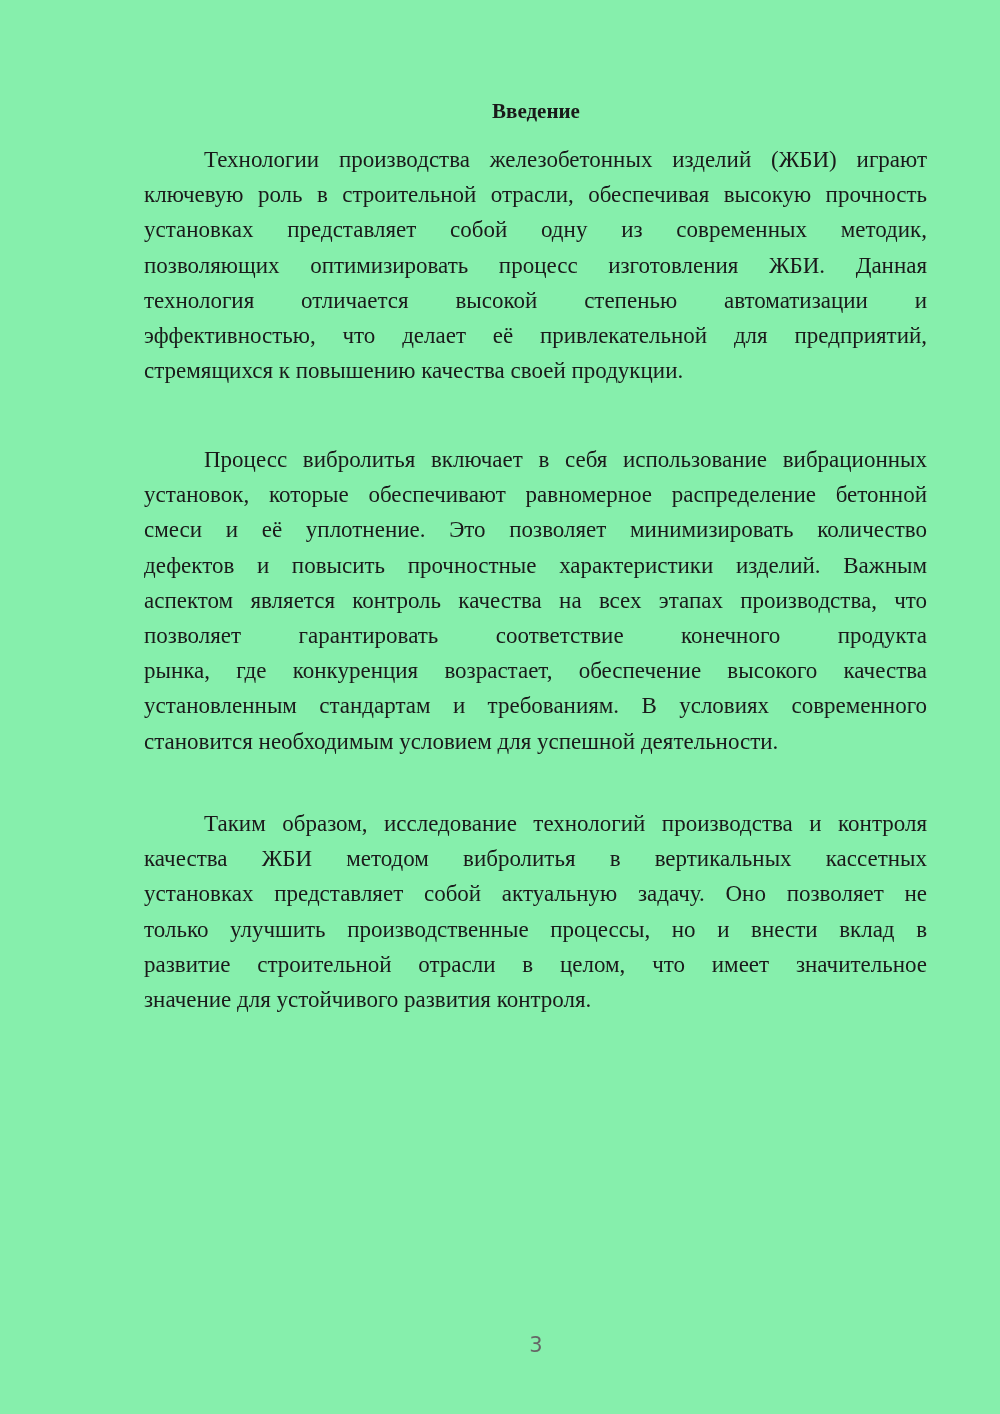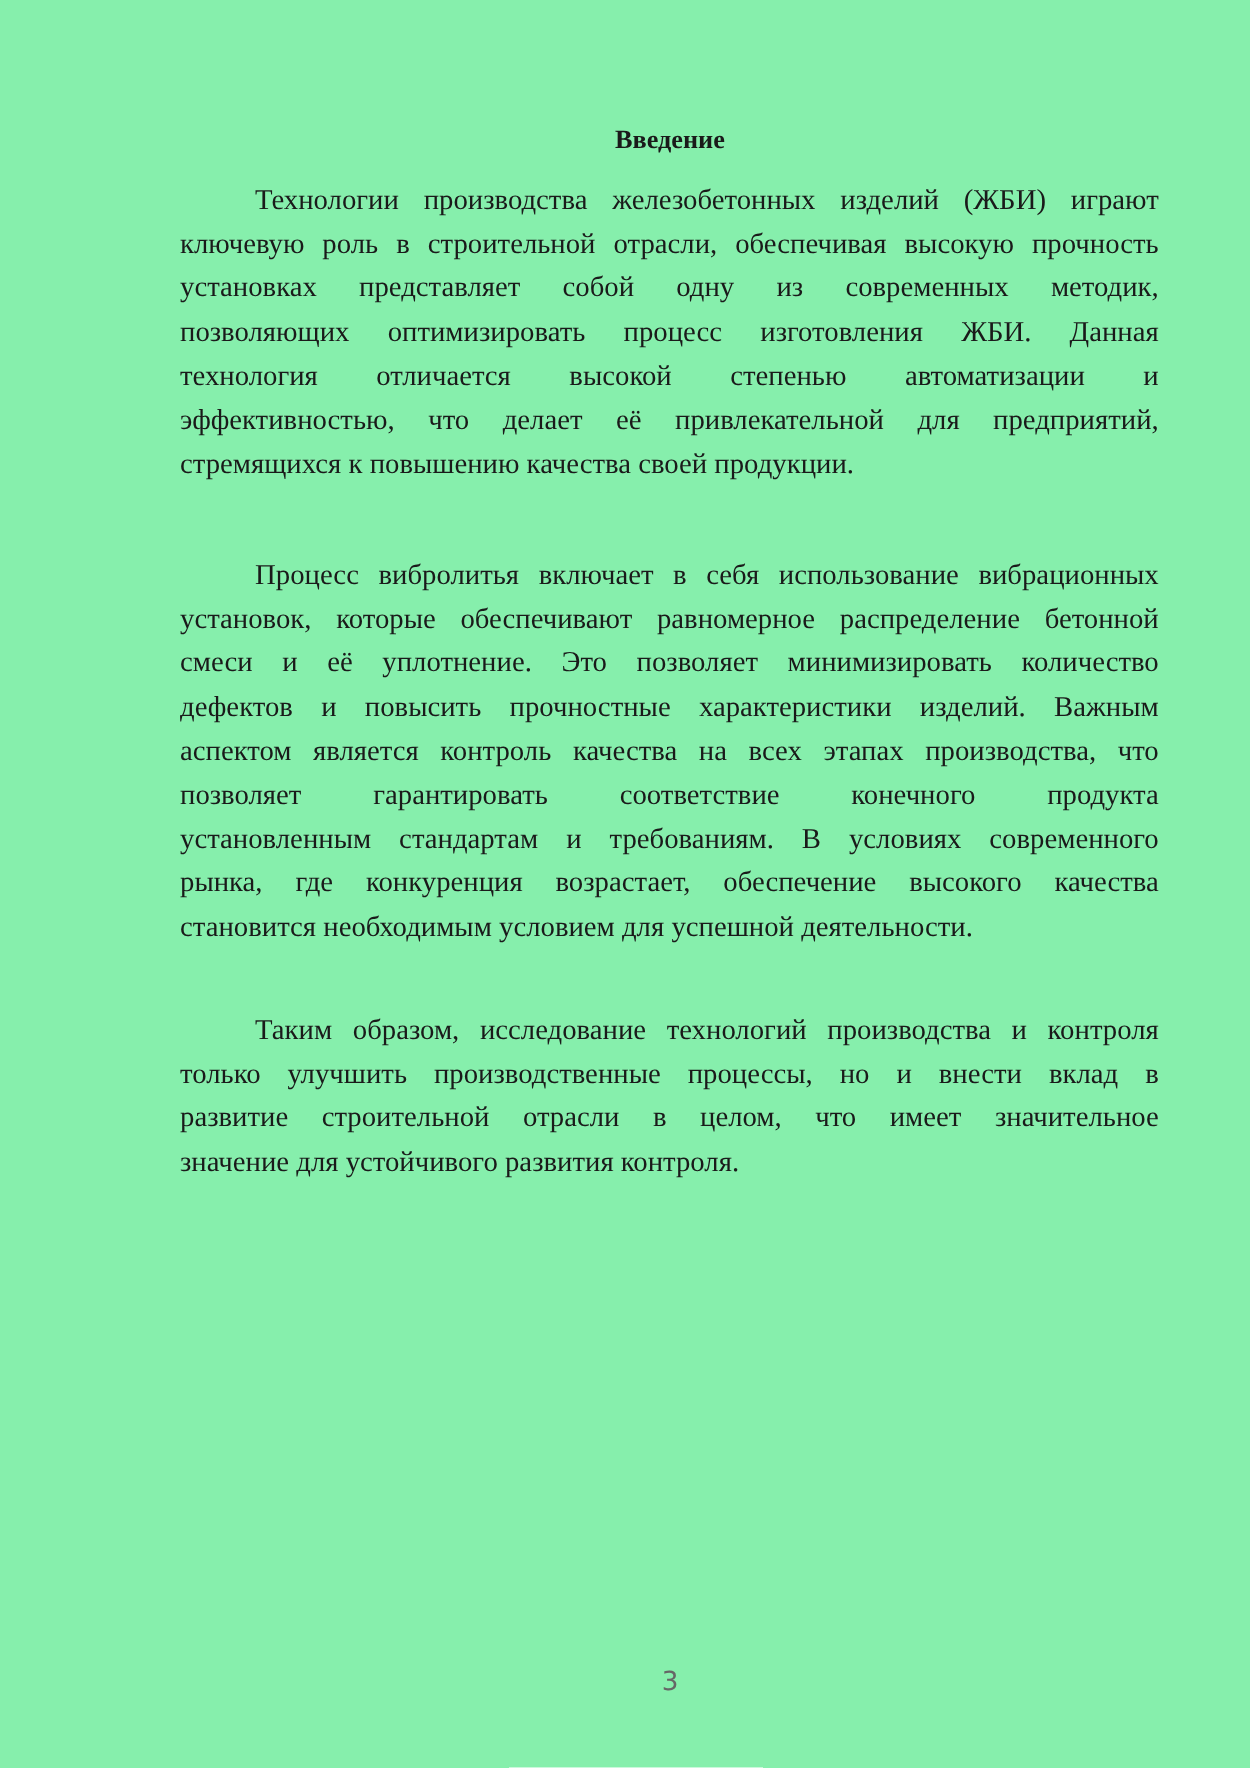--- a/index.html
+++ b/index.html
@@ -48,26 +48,28 @@
     <span class="line last">стремящихся к повышению качества своей продукции.</span>
   </div>
 
   <div class="para p2">
     <span class="line first">Процесс вибролитья включает в себя использование вибрационных</span>
     <span class="line">установок, которые обеспечивают равномерное распределение бетонной</span>
     <span class="line">смеси и её уплотнение. Это позволяет минимизировать количество</span>
     <span class="line">дефектов и повысить прочностные характеристики изделий. Важным</span>
     <span class="line">аспектом является контроль качества на всех этапах производства, что</span>
     <span class="line">позволяет гарантировать соответствие конечного продукта</span>
+    <span class="line">рынка, где конкуренция возрастает, обеспечение высокого качества</span>
     <span class="line">установленным стандартам и требованиям. В условиях современного</span>
-    <span class="line">рынка, где конкуренция возрастает, обеспечение высокого качества</span>
     <span class="line last">становится необходимым условием для успешной деятельности.</span>
   </div>
 
   <div class="para p3">
     <span class="line first">Таким образом, исследование технологий производства и контроля</span>
+    <span class="line">качества ЖБИ методом вибролитья в вертикальных кассетных</span>
+    <span class="line">установках представляет собой актуальную задачу. Оно позволяет не</span>
     <span class="line">только улучшить производственные процессы, но и внести вклад в</span>
     <span class="line">развитие строительной отрасли в целом, что имеет значительное</span>
     <span class="line last">значение для устойчивого развития контроля.</span>
   </div>
 
   <div class="page-number">3</div>
 </div>
 
 </body></html>

